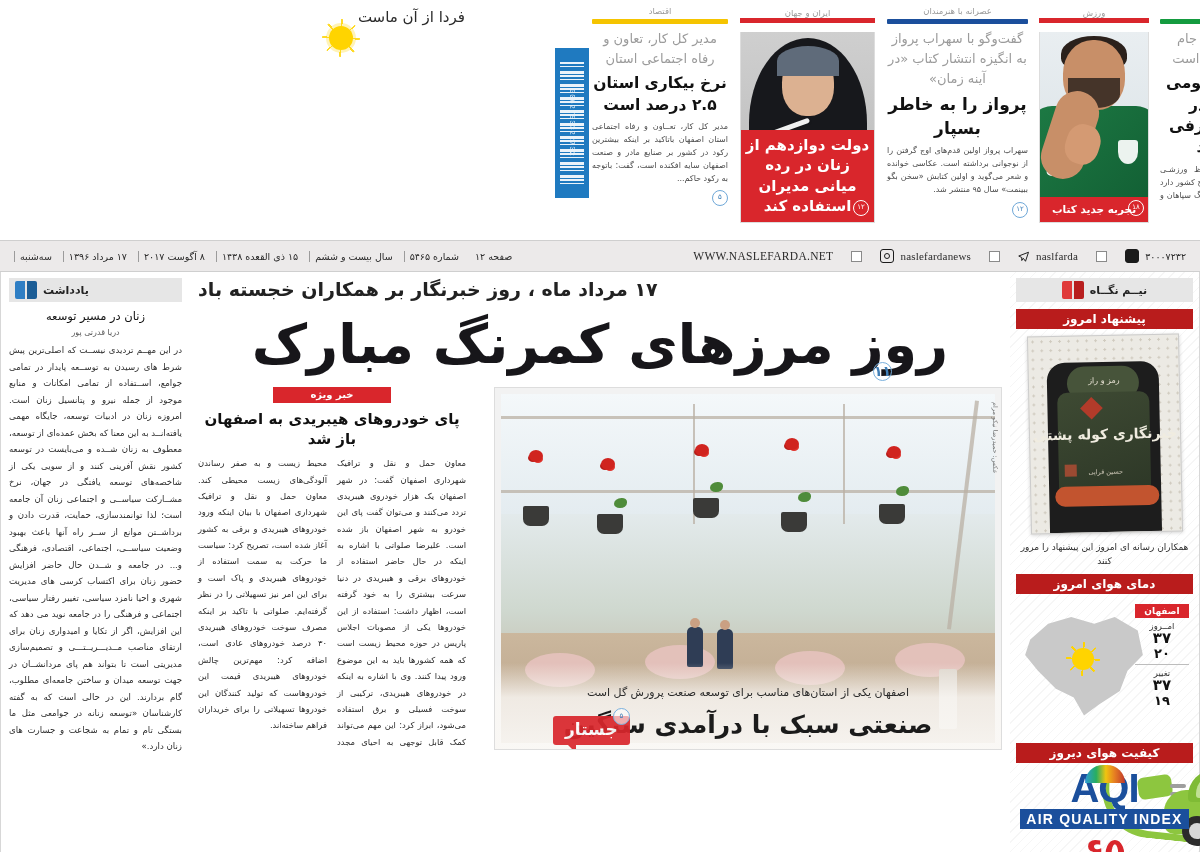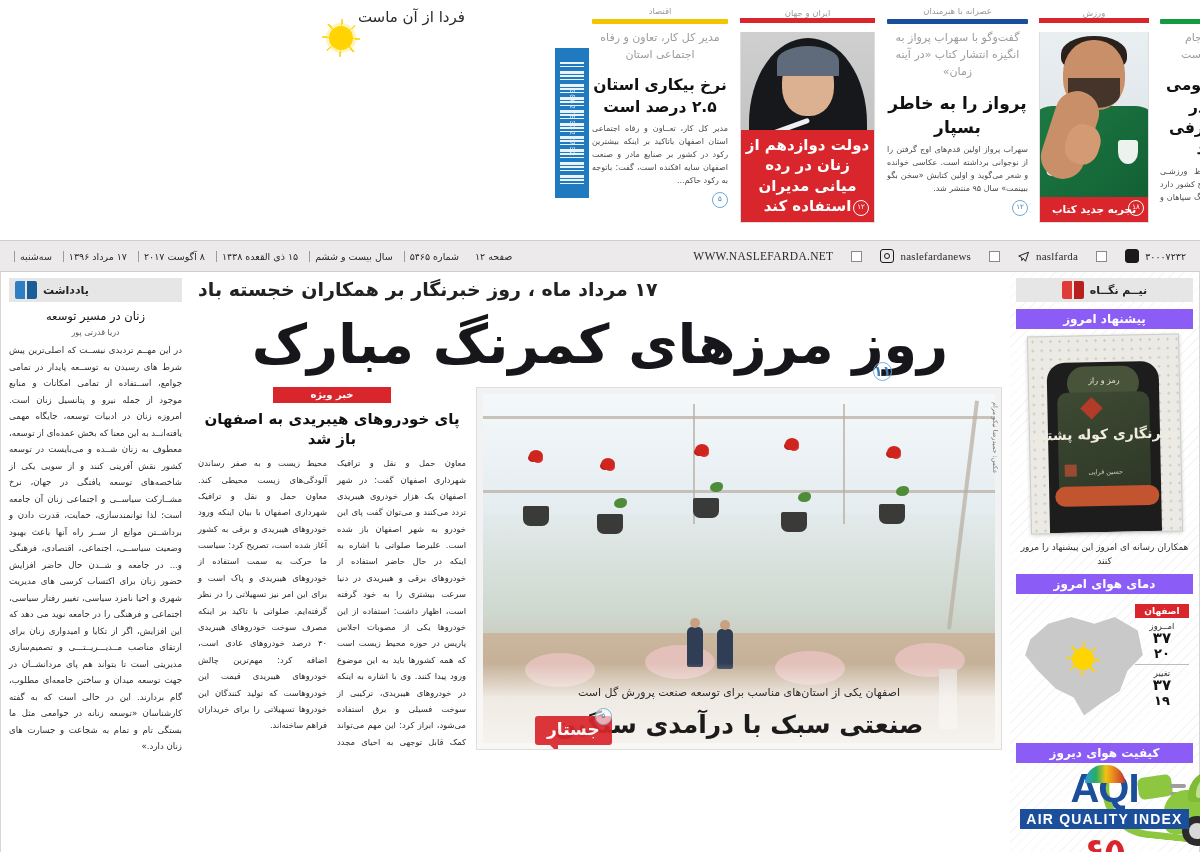--- a/index.html
+++ b/index.html
@@ -27,21 +27,21 @@
   .teaser.t-sport{width:47px;}
 
   .tz-kicker{font-size:8.5px;color:#9a9a9a;text-align:center;letter-spacing:.2px;line-height:1.3;}
   .tz-bar{height:5px;width:100%;margin:2px 0 5px 0;border-radius:1px;}
   .bar-eco{background:#f5c400;}
   .bar-world{background:#d9262c;}
   .bar-art{background:#1b4f9c;}
   .bar-sport{background:#149b3f;}
   .bar-sport2{background:#d9262c;}
 
-  .tz-lede{font-size:11px;color:#9b9b9b;text-align:center;line-height:1.55;margin-bottom:12px;}
+  .tz-lede{font-size:13px;color:#9b9b9b;text-align:center;line-height:1.55;margin-bottom:4px;}
   .tz-head{font-size:15.5px;font-weight:bold;text-align:center;line-height:1.38;color:#111;margin-bottom:5px;letter-spacing:-.2px;}
   .tz-body{font-size:8px;color:#4b4b4b;text-align:justify;line-height:1.62;}
   .pagebadge{display:inline-block;width:14px;height:14px;border:1px solid #6fa8d8;border-radius:50%;color:#3f7fb8;font-size:7px;line-height:13px;text-align:center;vertical-align:middle;}
 
   
   .photo-teaser{position:relative;height:240px;overflow:hidden;}
   .pt-top{height:26px;position:relative;}
   .pt-cat{font-size:8.5px;color:#9a9a9a;text-align:center;padding-top:2px;}
   .pt-bar{height:5px;width:100%;}
   .pt-img{position:relative;height:190px;overflow:hidden;border:1px solid #ddd;border-top:none;}
@@ -114,21 +114,21 @@
 
   .note-title{font-size:11.5px;font-weight:normal;text-align:center;color:#111;margin-bottom:5px;}
   .note-author{font-size:8px;color:#555;text-align:center;margin-bottom:5px;}
   .note-body{font-size:8.6px;line-height:1.92;text-align:justify;color:#2b2b2b;}
 
   
   .banner-line{font-size:19px;font-weight:bold;text-align:left;color:#222;padding:6px 0 4px 0;letter-spacing:-.3px;}
   .main-head{font-size:54px;font-weight:bold;text-align:center;color:#17161a;line-height:1.16;padding:10px 0 6px 0;letter-spacing:-1.5px;position:relative;}
   .mh-badge{position:absolute;right:110px;bottom:2px;width:17px;height:17px;border:1px solid #79b0dd;border-radius:50%;color:#3f7fb8;font-size:14px;line-height:16px;text-align:center;}
 
-  .lower{display:flex;flex-direction:row-reverse;gap:10px;margin-top:4px;}
+  .lower{display:flex;flex-direction:row-reverse;gap:28px;margin-top:4px;}
   .art-col{width:268px;flex:0 0 268px;}
   .photo-col{flex:1 1 auto;border:1px solid #ddd;position:relative;overflow:hidden;background:#f2f2f2;}
 
   .tag-special{background:#d9262c;color:#fff;font-size:10px;font-weight:bold;text-align:center;padding:2.5px 0;width:118px;margin:0 auto 6px auto;}
   .art-head{font-size:15px;font-weight:bold;text-align:center;color:#111;line-height:1.35;margin-bottom:6px;}
   .art-body{font-size:8.4px;line-height:1.95;text-align:justify;color:#2a2a2a;columns:2;column-gap:10px;}
 
   
   .gh{position:absolute;inset:6px;overflow:hidden;background:linear-gradient(180deg,#eef3f5 0%,#e6edf0 30%,#cfd8cf 62%,#b9a893 100%);}
   .gh-roof{position:absolute;left:0;right:0;top:0;height:120px;background:linear-gradient(180deg,#f4f8fa 0%,#e4ecf0 100%);}
@@ -144,21 +144,21 @@
 
   .ph-scrim{position:absolute;left:0;right:0;bottom:0;height:86px;background:linear-gradient(180deg,rgba(255,255,255,0) 0%,rgba(250,248,245,.82) 40%,rgba(250,248,245,.95) 100%);}
   .ph-cap{position:absolute;left:0;right:0;bottom:50px;text-align:center;font-size:11px;color:#2a2a2a;}
   .ph-head{position:absolute;left:0;right:0;bottom:10px;text-align:center;font-size:25px;font-weight:bold;color:#1b1b1b;letter-spacing:-.5px;}
   .ph-bubble{position:absolute;left:58px;bottom:4px;background:#d9262c;color:#fff;font-size:17px;font-weight:bold;padding:3px 12px 6px 12px;border-radius:3px;opacity:.92;}
   .ph-bubble:after{content:"";position:absolute;left:14px;bottom:-8px;border-left:9px solid transparent;border-right:0 solid transparent;border-top:9px solid #d9262c;}
   .ph-badge{position:absolute;left:118px;bottom:24px;width:15px;height:15px;border:1px solid #79b0dd;border-radius:50%;color:#3f7fb8;font-size:7px;line-height:14px;text-align:center;background:rgba(255,255,255,.6);}
   .ph-credit{position:absolute;right:2px;top:14px;writing-mode:vertical-rl;font-size:6.5px;color:#777;}
 
   
-  .blue-bar{background:#8b5cf6;color:#fff;font-size:12px;font-weight:bold;text-align:center;padding:3px 16px;margin:5px 0 6px 0;letter-spacing:.5px;}
+  .blue-bar{background:#b91c1c;color:#fff;font-size:12px;font-weight:bold;text-align:center;padding:3px 16px;margin:5px 0 6px 0;letter-spacing:.5px;}
   .bookcover{width:150px;height:196px;margin:0 auto;background:#eceae4;border:1px solid #ccc;position:relative;overflow:hidden;transform:rotate(-1.2deg);box-shadow:0 1px 4px rgba(0,0,0,.18);}
   .bc-dots{position:absolute;inset:0;background-image:radial-gradient(#c9c3b6 1.2px,transparent 1.3px);background-size:9px 9px;opacity:.8;}
   .bc-person{position:absolute;left:18px;top:26px;width:112px;height:170px;background:#1d1d1d;border-radius:18px 18px 0 0;}
   .bc-bag{position:absolute;left:28px;top:56px;width:92px;height:110px;background:linear-gradient(160deg,#3e4a33 0%,#2c3626 100%);border-radius:10px;}
   .bc-hood{position:absolute;left:38px;top:30px;width:72px;height:34px;background:#47543a;border-radius:18px;}
   .bc-strap{position:absolute;left:24px;top:150px;width:104px;height:20px;background:#c2542f;border-radius:12px;}
   .bc-diamond{position:absolute;left:54px;top:64px;width:16px;height:16px;background:#b23b2a;transform:rotate(45deg);}
   .bc-sq{position:absolute;left:34px;top:128px;width:12px;height:12px;background:#9b4a32;}
   .bc-t1{position:absolute;left:0;right:0;top:40px;text-align:center;color:#e8e2d4;font-size:8px;}
   .bc-t2{position:absolute;left:0;right:0;top:88px;text-align:center;color:#f0ece0;font-size:14px;font-weight:bold;line-height:1.5;}

